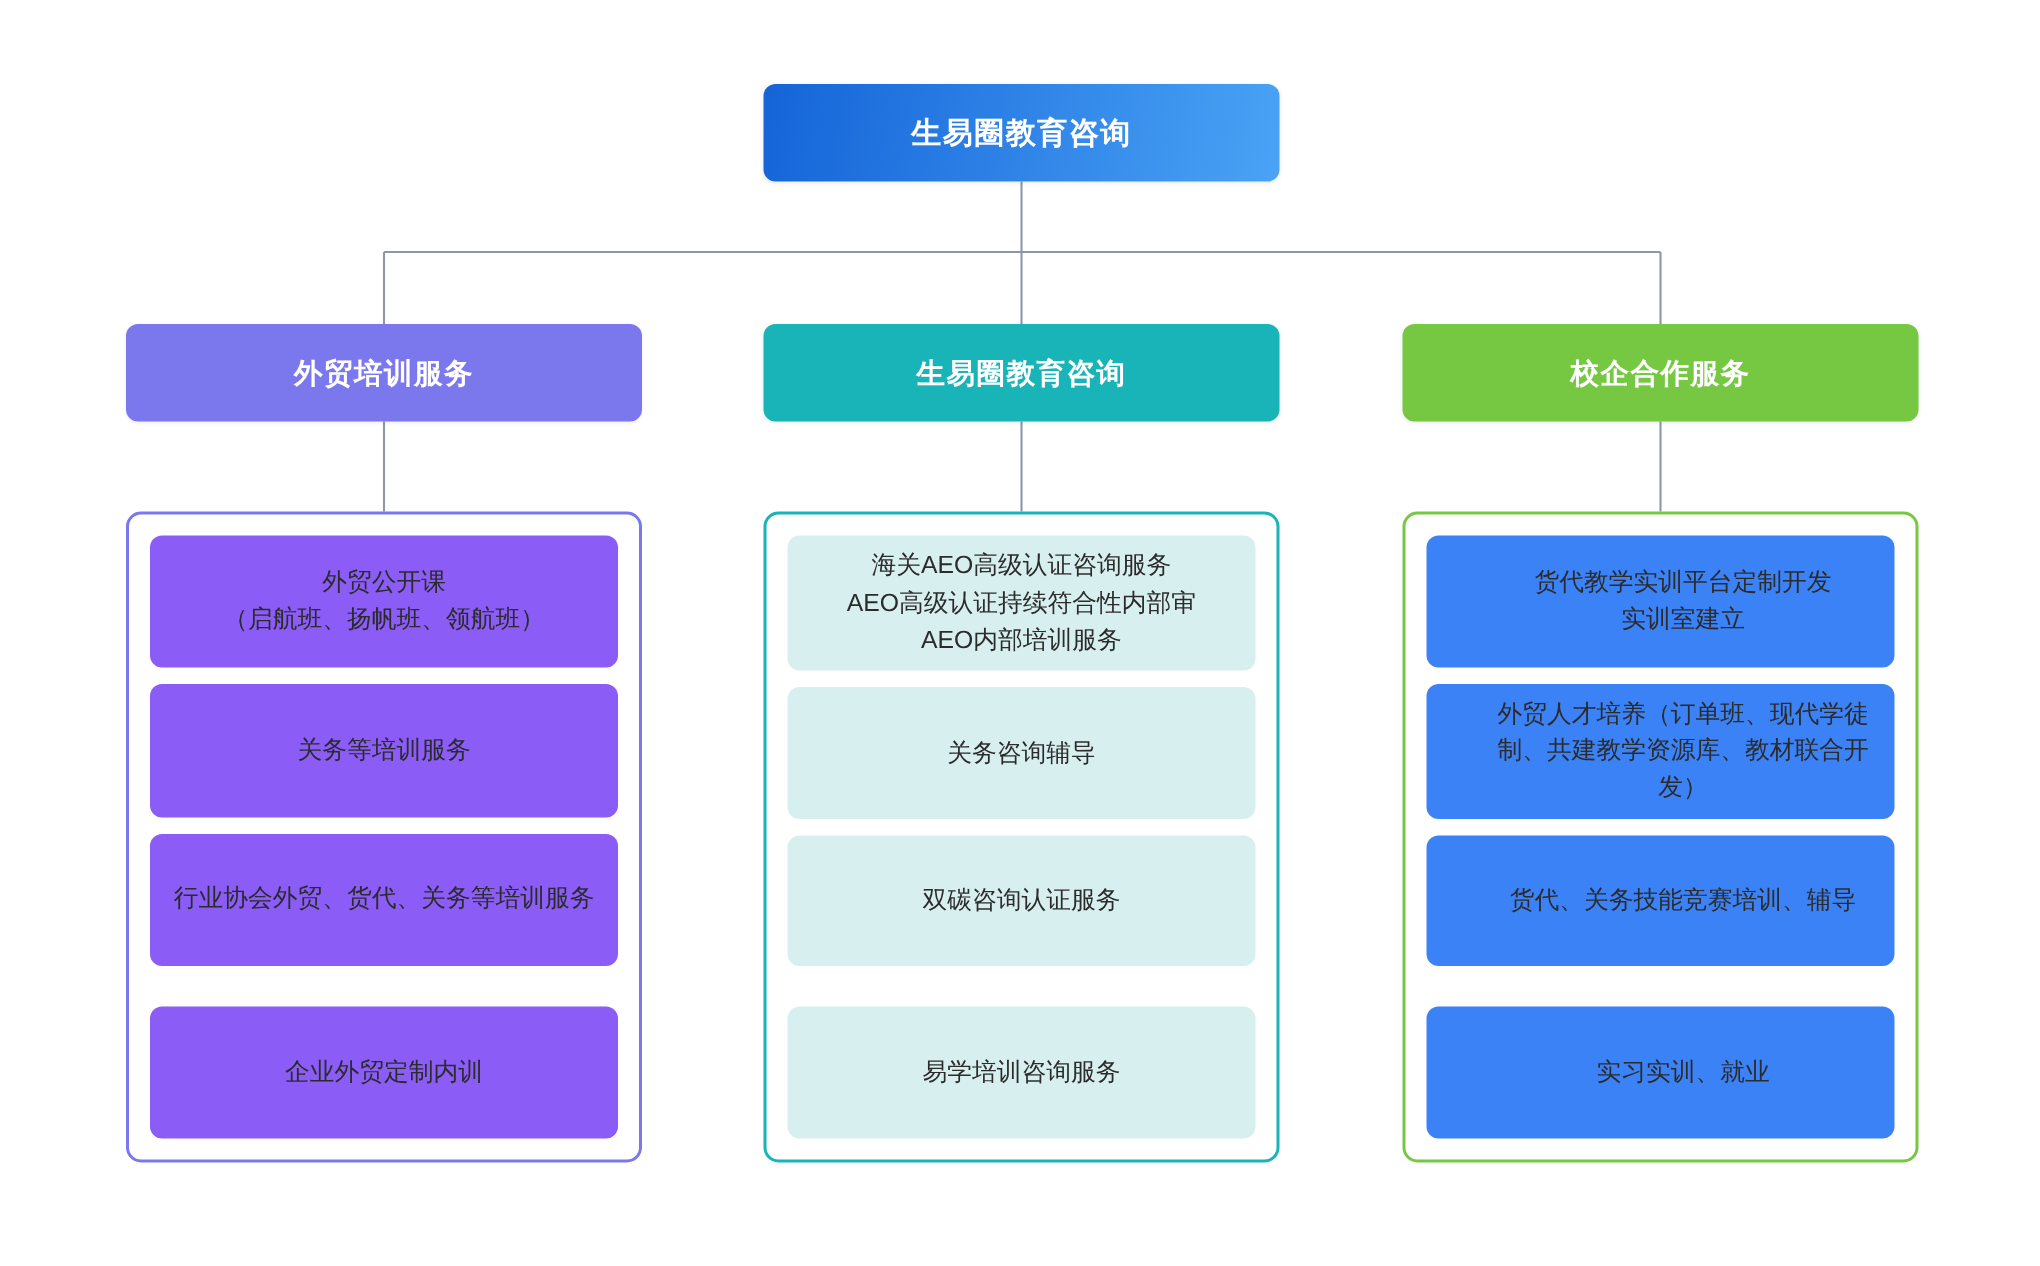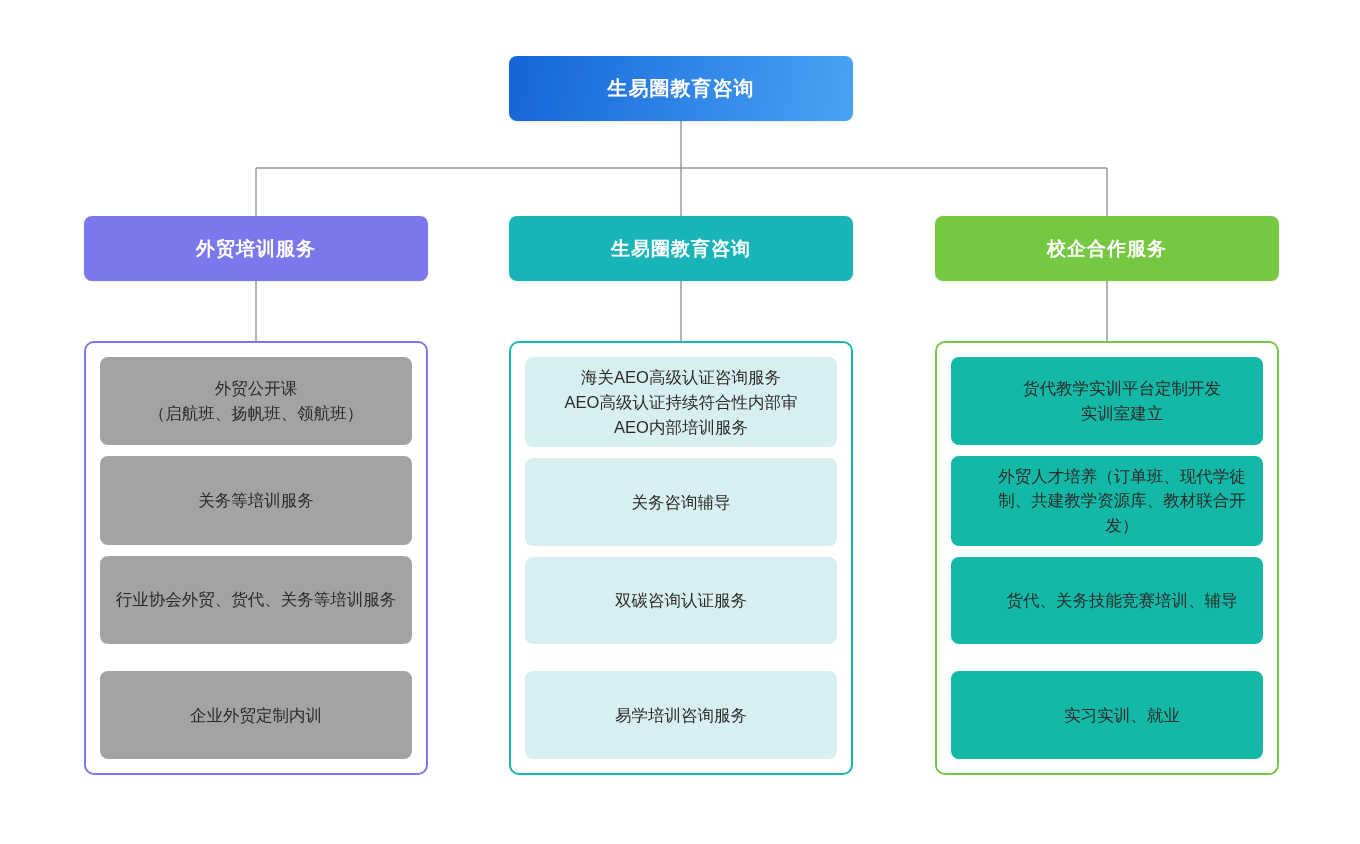--- a/index.html
+++ b/index.html
@@ -114,27 +114,27 @@
 
   .leaf-text {
     font-size: 16.5px;
     line-height: 1.5;
     color: #2b2b2b;
     white-space: pre-line;
   }
 
   
   .branch-1 .branch-box { border-color: #7b78ee; }
-  .branch-1 .leaf-card  { background: #a3a3a3; }
+  .branch-1 .leaf-card  { background: #8b5cf6; }
 
   .branch-2 .branch-box { border-color: #19b4b8; }
   .branch-2 .leaf-card  { background: #d8eff0; }
 
   .branch-3 .branch-box { border-color: #76c843; }
-  .branch-3 .leaf-card  { background: #14b8a6; padding-left: 44px; }
+  .branch-3 .leaf-card  { background: #3b82f6; padding-left: 44px; }
 </style>
 </head>
 <body>
 
 <div id="org-chart">
 
   <svg class="connector-layer" width="1360" height="844" viewBox="0 0 1360 844" xmlns="http://www.w3.org/2000/svg">
 
     <line x1="681" y1="121" x2="681" y2="168" stroke="#8d97a5" stroke-width="1.4"></line>
 

